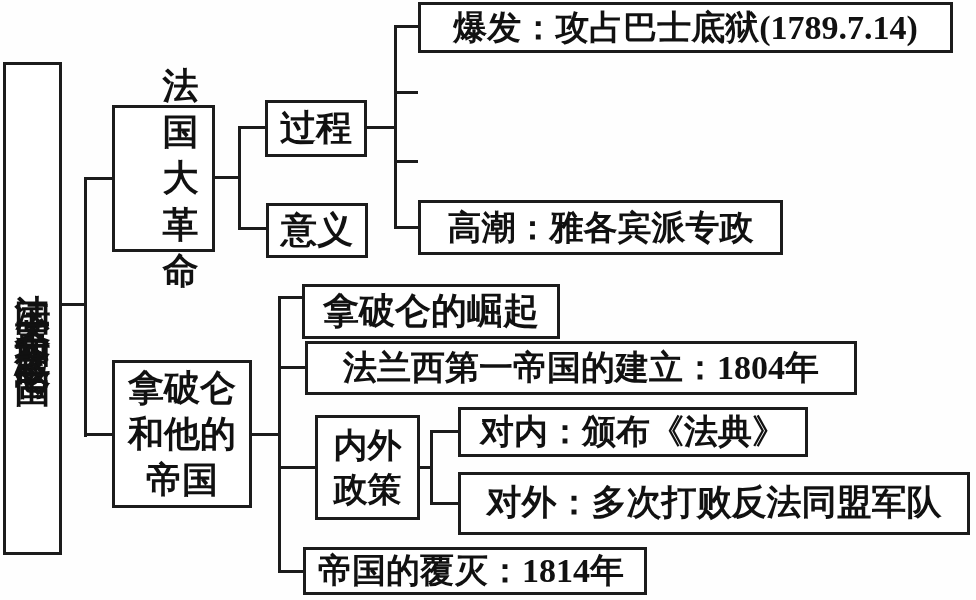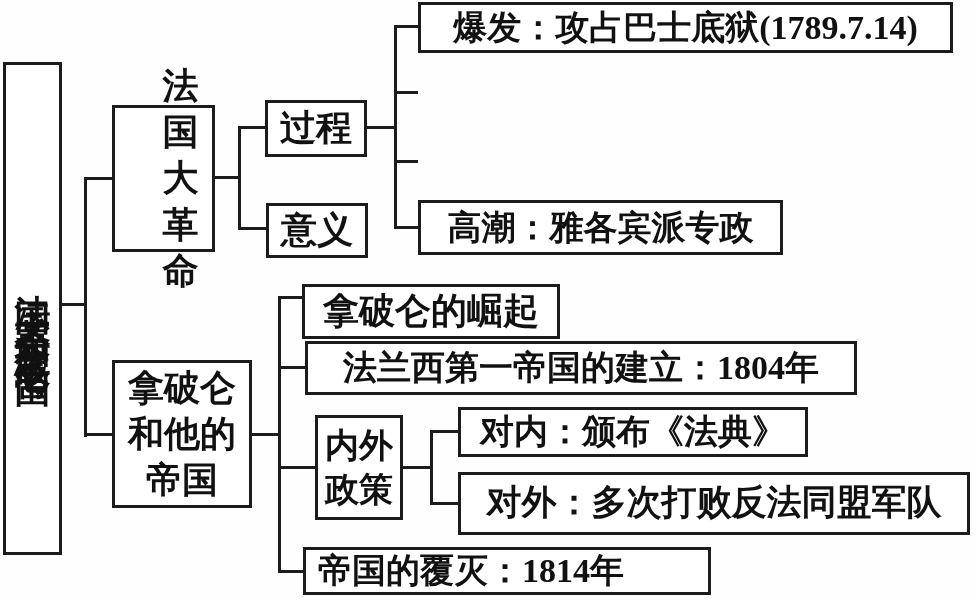--- a/index.html
+++ b/index.html
@@ -76,19 +76,19 @@
   <div class="node" style="left:265px; top:100px; width:102px; height:57px; font-size:36px;">过程</div>
   <div class="node" style="left:266px; top:203px; width:102px; height:55px; font-size:36px;">意义</div>
 
   <div class="node" style="left:418px; top:2px; width:535px; height:51px; font-size:34px;text-align:right;">爆发：攻占巴士底狱(1789.7.14)</div>
   <div class="node" style="left:418px; top:200px; width:365px; height:55px; font-size:34px;">高潮：雅各宾派专政</div>
 
   <div class="node wrap" style="left:112px; top:360px; width:140px; height:148px; font-size:36px;">拿破仑和他的帝国</div>
 
   <div class="node" style="left:302px; top:272px; width:258px; height:55px; font-size:36px;margin-top:12px;">拿破仑的崛起</div>
   <div class="node" style="left:305px; top:341px; width:552px; height:54px; font-size:34px;">法兰西第一帝国的建立：1804年</div>
-  <div class="node wrap" style="left:315px; top:415px; width:88px; height:105px; font-size:34px;">内外政策</div>
-  <div class="node leftpad" style="left:303px; top:547px; width:408px; height:48px; font-size:34px;">帝国的覆灭：1814年</div>
+  <div class="node wrap" style="left:315px; top:415px; width:105px; height:105px; font-size:34px;">内外政策</div>
+  <div class="node leftpad" style="left:303px; top:547px; width:344px; height:48px; font-size:34px;">帝国的覆灭：1814年</div>
 
   <div class="node" style="left:458px; top:407px; width:350px; height:50px; font-size:34px;">对内：颁布《法典》</div>
   <div class="node" style="left:458px; top:472px; width:512px; height:63px; font-size:35px;">对外：多次打败反法同盟军队</div>
 
 </div>
 
 </body></html>

